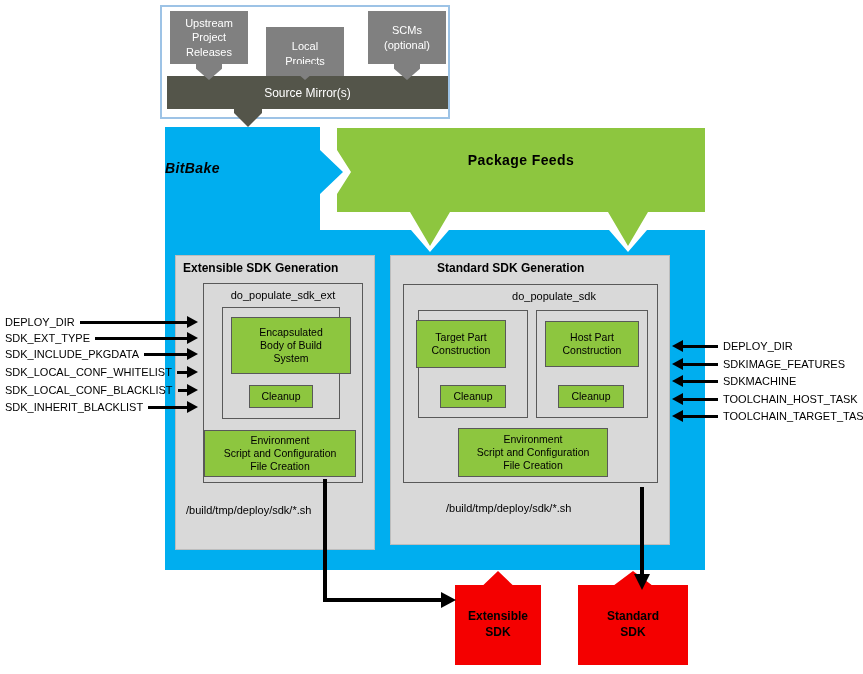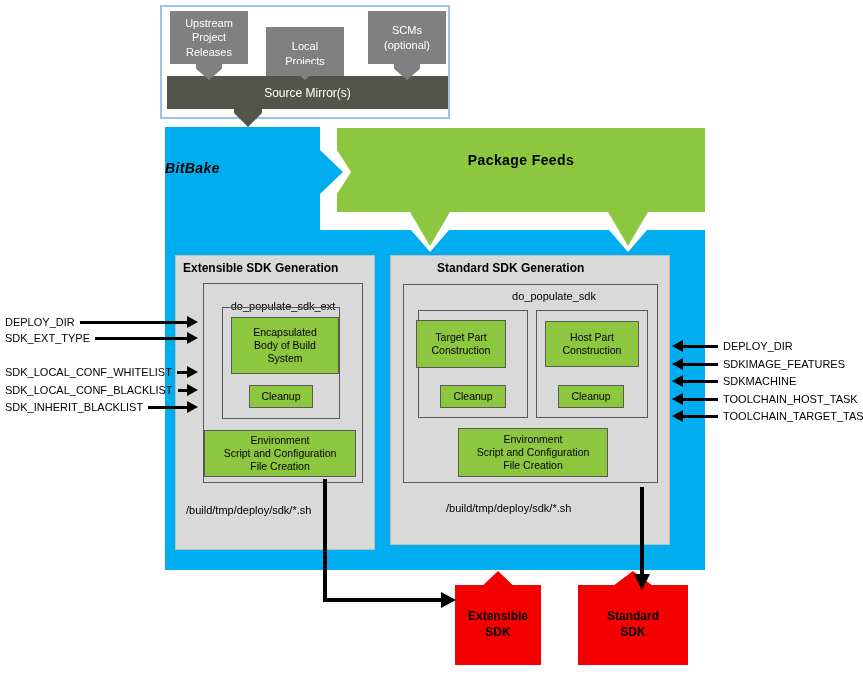--- a/index.html
+++ b/index.html
@@ -40,28 +40,28 @@
 
   
   .panel{ background:#d9d9d9; border:1px solid #bdbdbd; }
   .ext-panel{ left:175px; top:255px; width:200px; height:295px; }
   .std-panel{ left:390px; top:255px; width:280px; height:290px; }
   .panel-title{ font-weight:bold; font-size:12px; }
   .ext-title{ left:183px; top:261px; }
   .std-title{ left:398px; top:261px;margin-left:39px; }
   .frame{ border:1px solid #595959; }
   .ext-task-box{ left:203px; top:283px; width:160px; height:200px; }
-  .ext-task-label{ left:203px; top:300px; width:160px; text-align:center; font-size:11px; }
+  .ext-task-label{ left:203px; top:289px; width:160px; text-align:center; font-size:11px; }
   .ext-sub-box{ left:222px; top:307px; width:118px; height:112px; }
   .std-task-box{ left:403px; top:284px; width:255px; height:199px; }
   .std-task-label{ left:403px; top:290px; width:302px; text-align:center; font-size:11px; }
   .std-sub-left{ left:418px; top:310px; width:110px; height:108px; }
   .std-sub-right{ left:536px; top:310px; width:112px; height:108px; }
   .gbox{ background:#8dc63f; border:1px solid #595959; font-size:10.5px; line-height:1.25; display:flex; align-items:center; justify-content:center; text-align:center; white-space:pre-line; }
-  .ext-body{ left:231px; top:317px; width:108px; height:57px; }
+  .ext-body{ left:231px; top:317px; width:120px; height:57px; }
   .ext-cleanup{ left:249px; top:385px; width:64px; height:23px; }
   .ext-env{ left:204px; top:430px; width:152px; height:47px; }
   .std-target{ left:416px; top:320px; width:90px; height:48px; }
   .std-cleanup-left{ left:440px; top:385px; width:66px; height:23px; }
   .std-host{ left:545px; top:321px; width:94px; height:46px; }
   .std-cleanup-right{ left:558px; top:385px; width:66px; height:23px; }
   .std-env{ left:458px; top:428px; width:150px; height:49px; }
   .path-text{ font-size:11px; }
   .ext-path{ left:186px; top:504px; }
   .std-path{ left:446px; top:502px; }
@@ -156,20 +156,27 @@
         <i class="head"></i>
       </span>
   </div>
   <div class="vrow vleft" style="top:330px">
     <span class="vlabel">SDK_EXT_TYPE</span>
     <span class="varrow-r">
         <i class="bar"></i>
         <i class="head"></i>
       </span>
   </div>
+  <div class="vrow vleft" style="top:346px">
+    <span class="vlabel">SDK_INCLUDE_PKGDATA</span>
+    <span class="varrow-r">
+        <i class="bar"></i>
+        <i class="head"></i>
+      </span>
+  </div>
   <div class="vrow vleft" style="top:364px">
     <span class="vlabel">SDK_LOCAL_CONF_WHITELIST</span>
     <span class="varrow-r">
         <i class="bar"></i>
         <i class="head"></i>
       </span>
   </div>
   <div class="vrow vleft" style="top:399px">
     <span class="vlabel">SDK_INHERIT_BLACKLIST</span>
     <span class="varrow-r">

